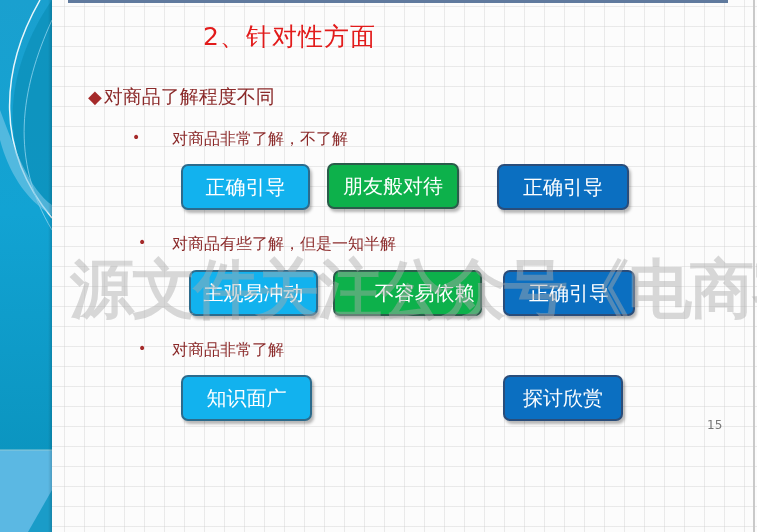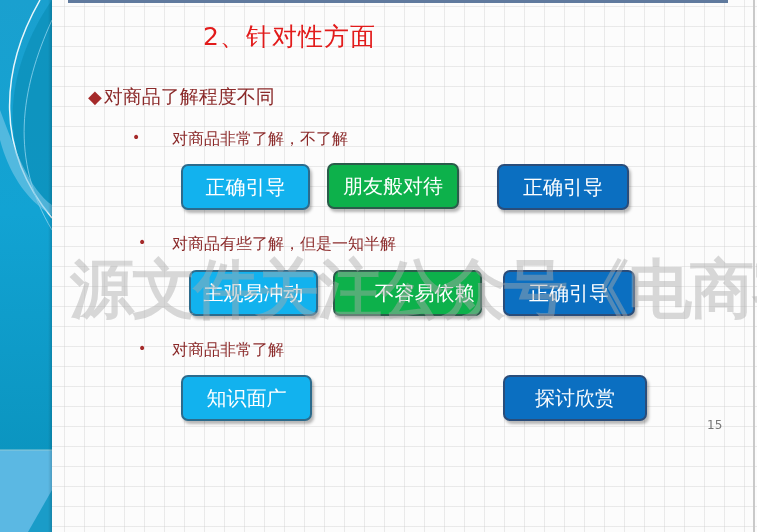--- a/index.html
+++ b/index.html
@@ -92,20 +92,20 @@
       <span>正确引导</span>
     </div>
 
   <div class="bullet" style="left:172px;top:340px;">
     <span class="dot" style="left:-34px;">•</span>
     <span>对商品非常了解</span>
   </div>
   <div class="box c-light" style="left:181px;top:375px;width:131px;">
       <span>知识面广</span>
     </div>
-  <div class="box c-blue" style="left:503px;top:375px;width:144px;">
+  <div class="box c-blue" style="left:503px;top:375px;width:120px;">
       <span>探讨欣赏</span>
     </div>
 
   <div class="watermark">源文件关注公众号《电商客管说》</div>
 
   <div class="page-num">15</div>
 </div>
 
 </body></html>

